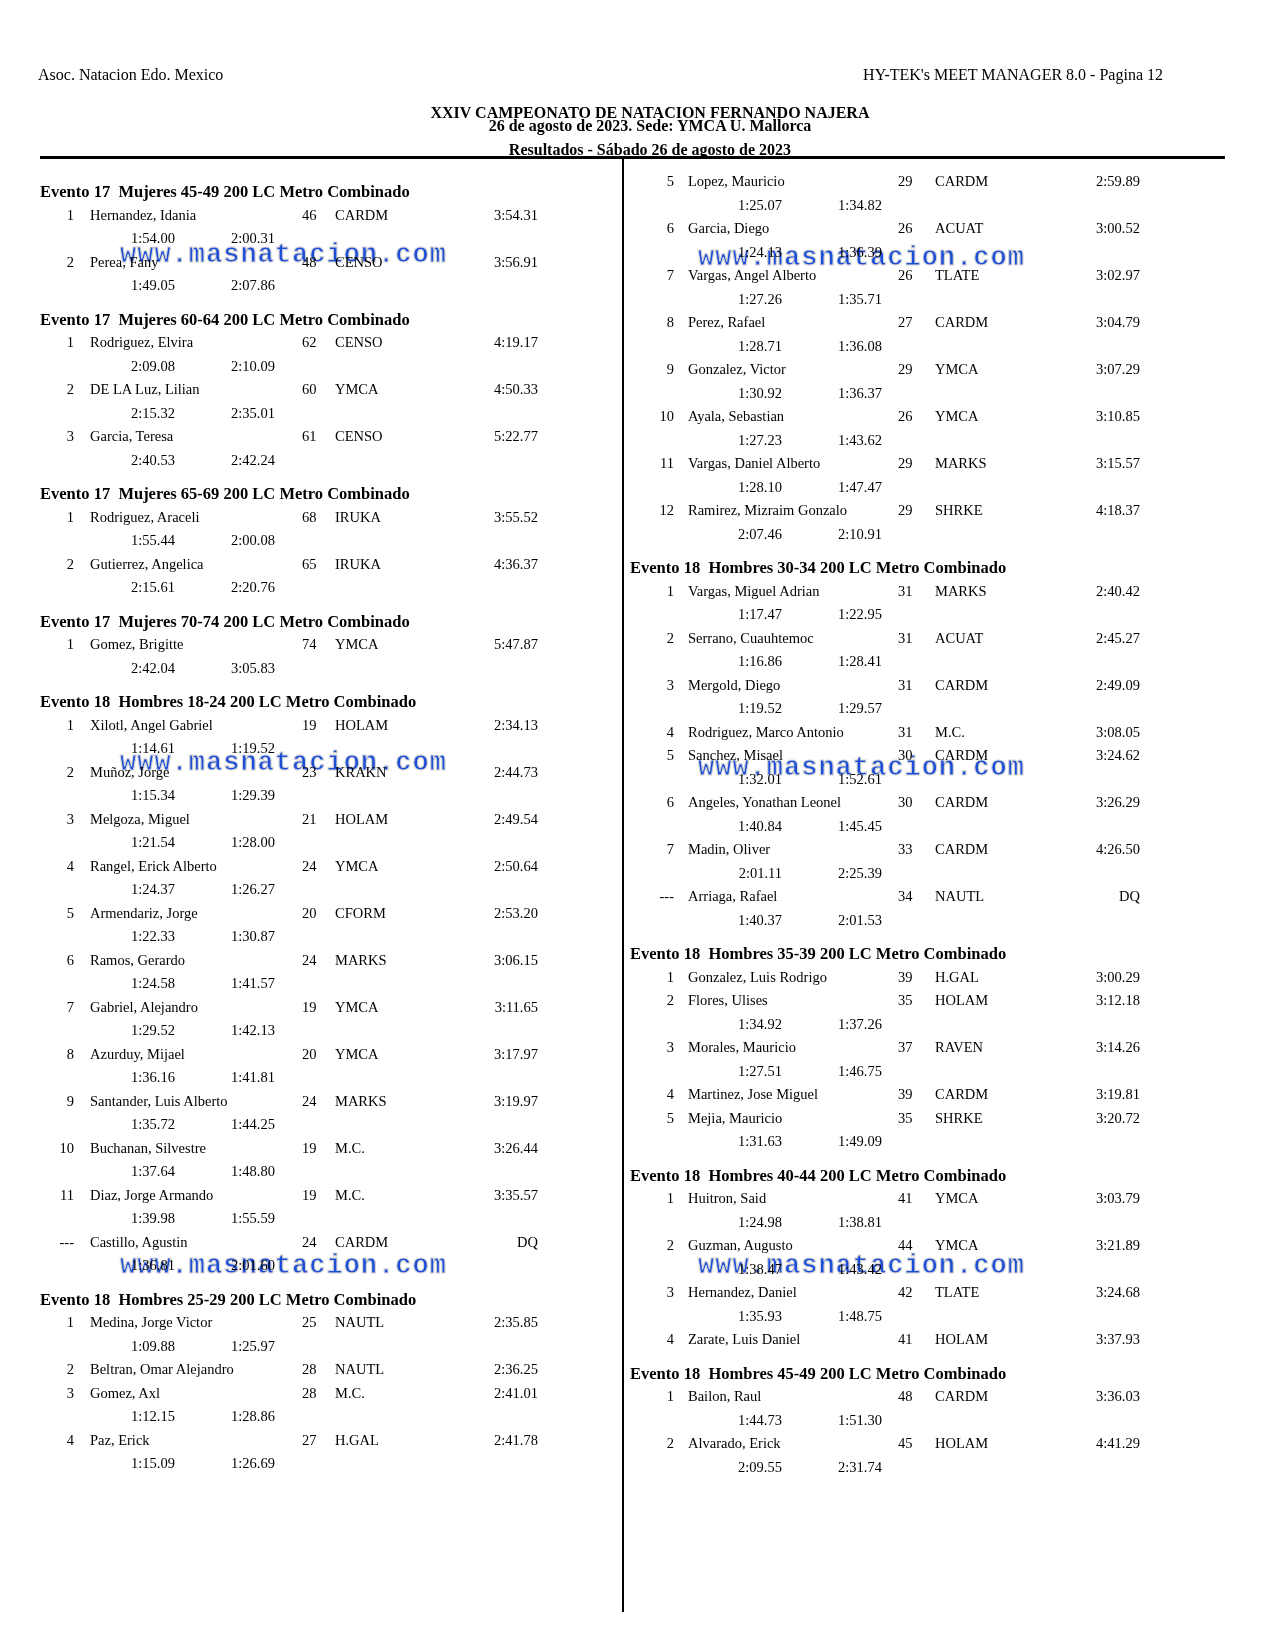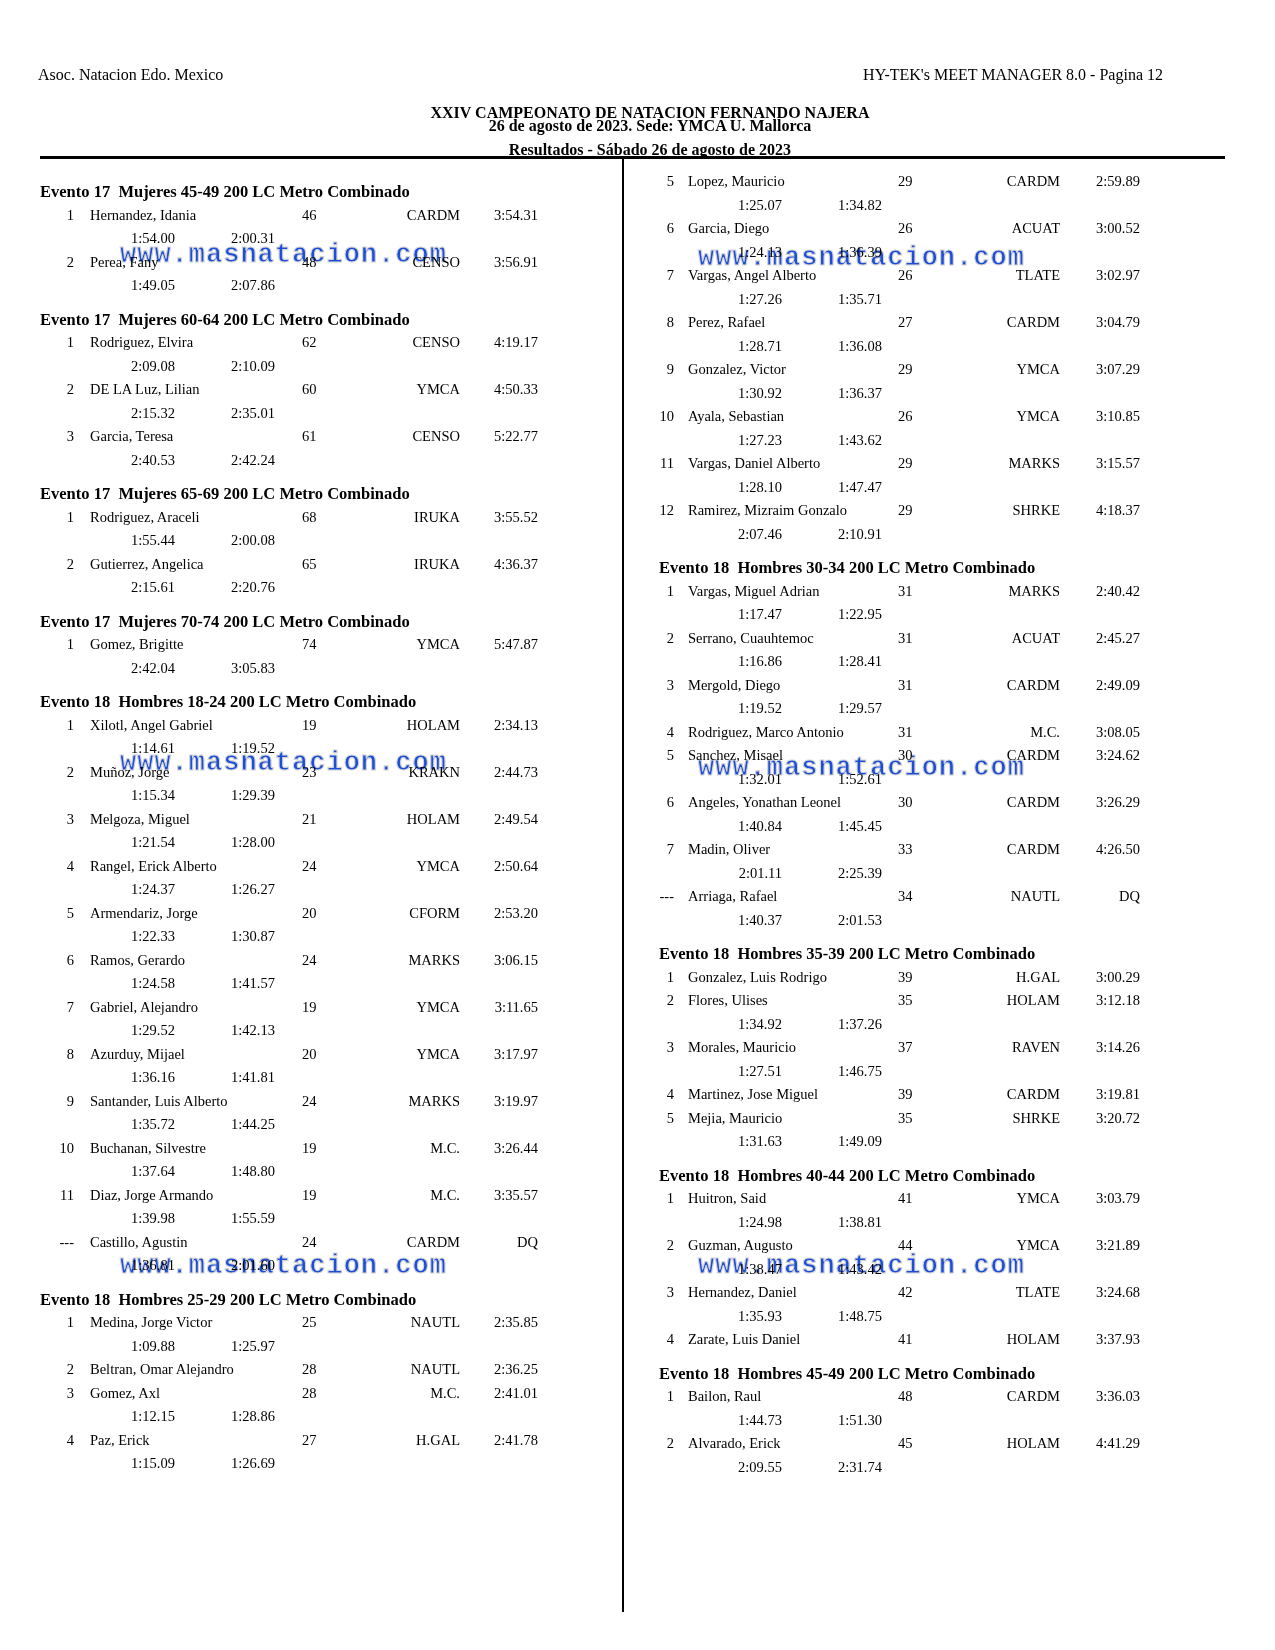--- a/index.html
+++ b/index.html
@@ -25,28 +25,28 @@
   .col{position:absolute;top:170px;}
   .col-left{left:0;width:638px;}
   .col-right{left:622px;width:653px;}
 
   .line{height:23.5px;line-height:23.5px;font-size:14.5px;white-space:pre;}
   .event-h{
     height:23.5px;line-height:23.5px;
     font-size:16.5px;font-weight:bold;white-space:pre;
     margin-top:10px;padding-left:40px;
   }
-  .col-right .event-h{padding-left:37px;}
+  .col-right .event-h{padding-left:8px;}
 
   .row{display:grid;grid-template-columns:74px 16px 212px 33px 125px 78px;}
   .col-right .row{grid-template-columns:52px 14px 210px 37px 125px 80px;}
   .row .place{grid-column:1;text-align:right;}
   .row .name{grid-column:3;text-align:left;overflow:hidden;}
   .row .age{grid-column:4;text-align:left;}
-  .row .team{grid-column:5;text-align:right;}
+  .row .team{grid-column:5;text-align:left;}
   .row .time{grid-column:6;text-align:right;}
 
   .splits{display:grid;grid-template-columns:175px 100px;}
   .col-right .splits{grid-template-columns:160px 100px;}
   .splits .split{text-align:right;}
 
   
   .wm{
     position:absolute;
     font-family:Liberation Mono, monospace;

